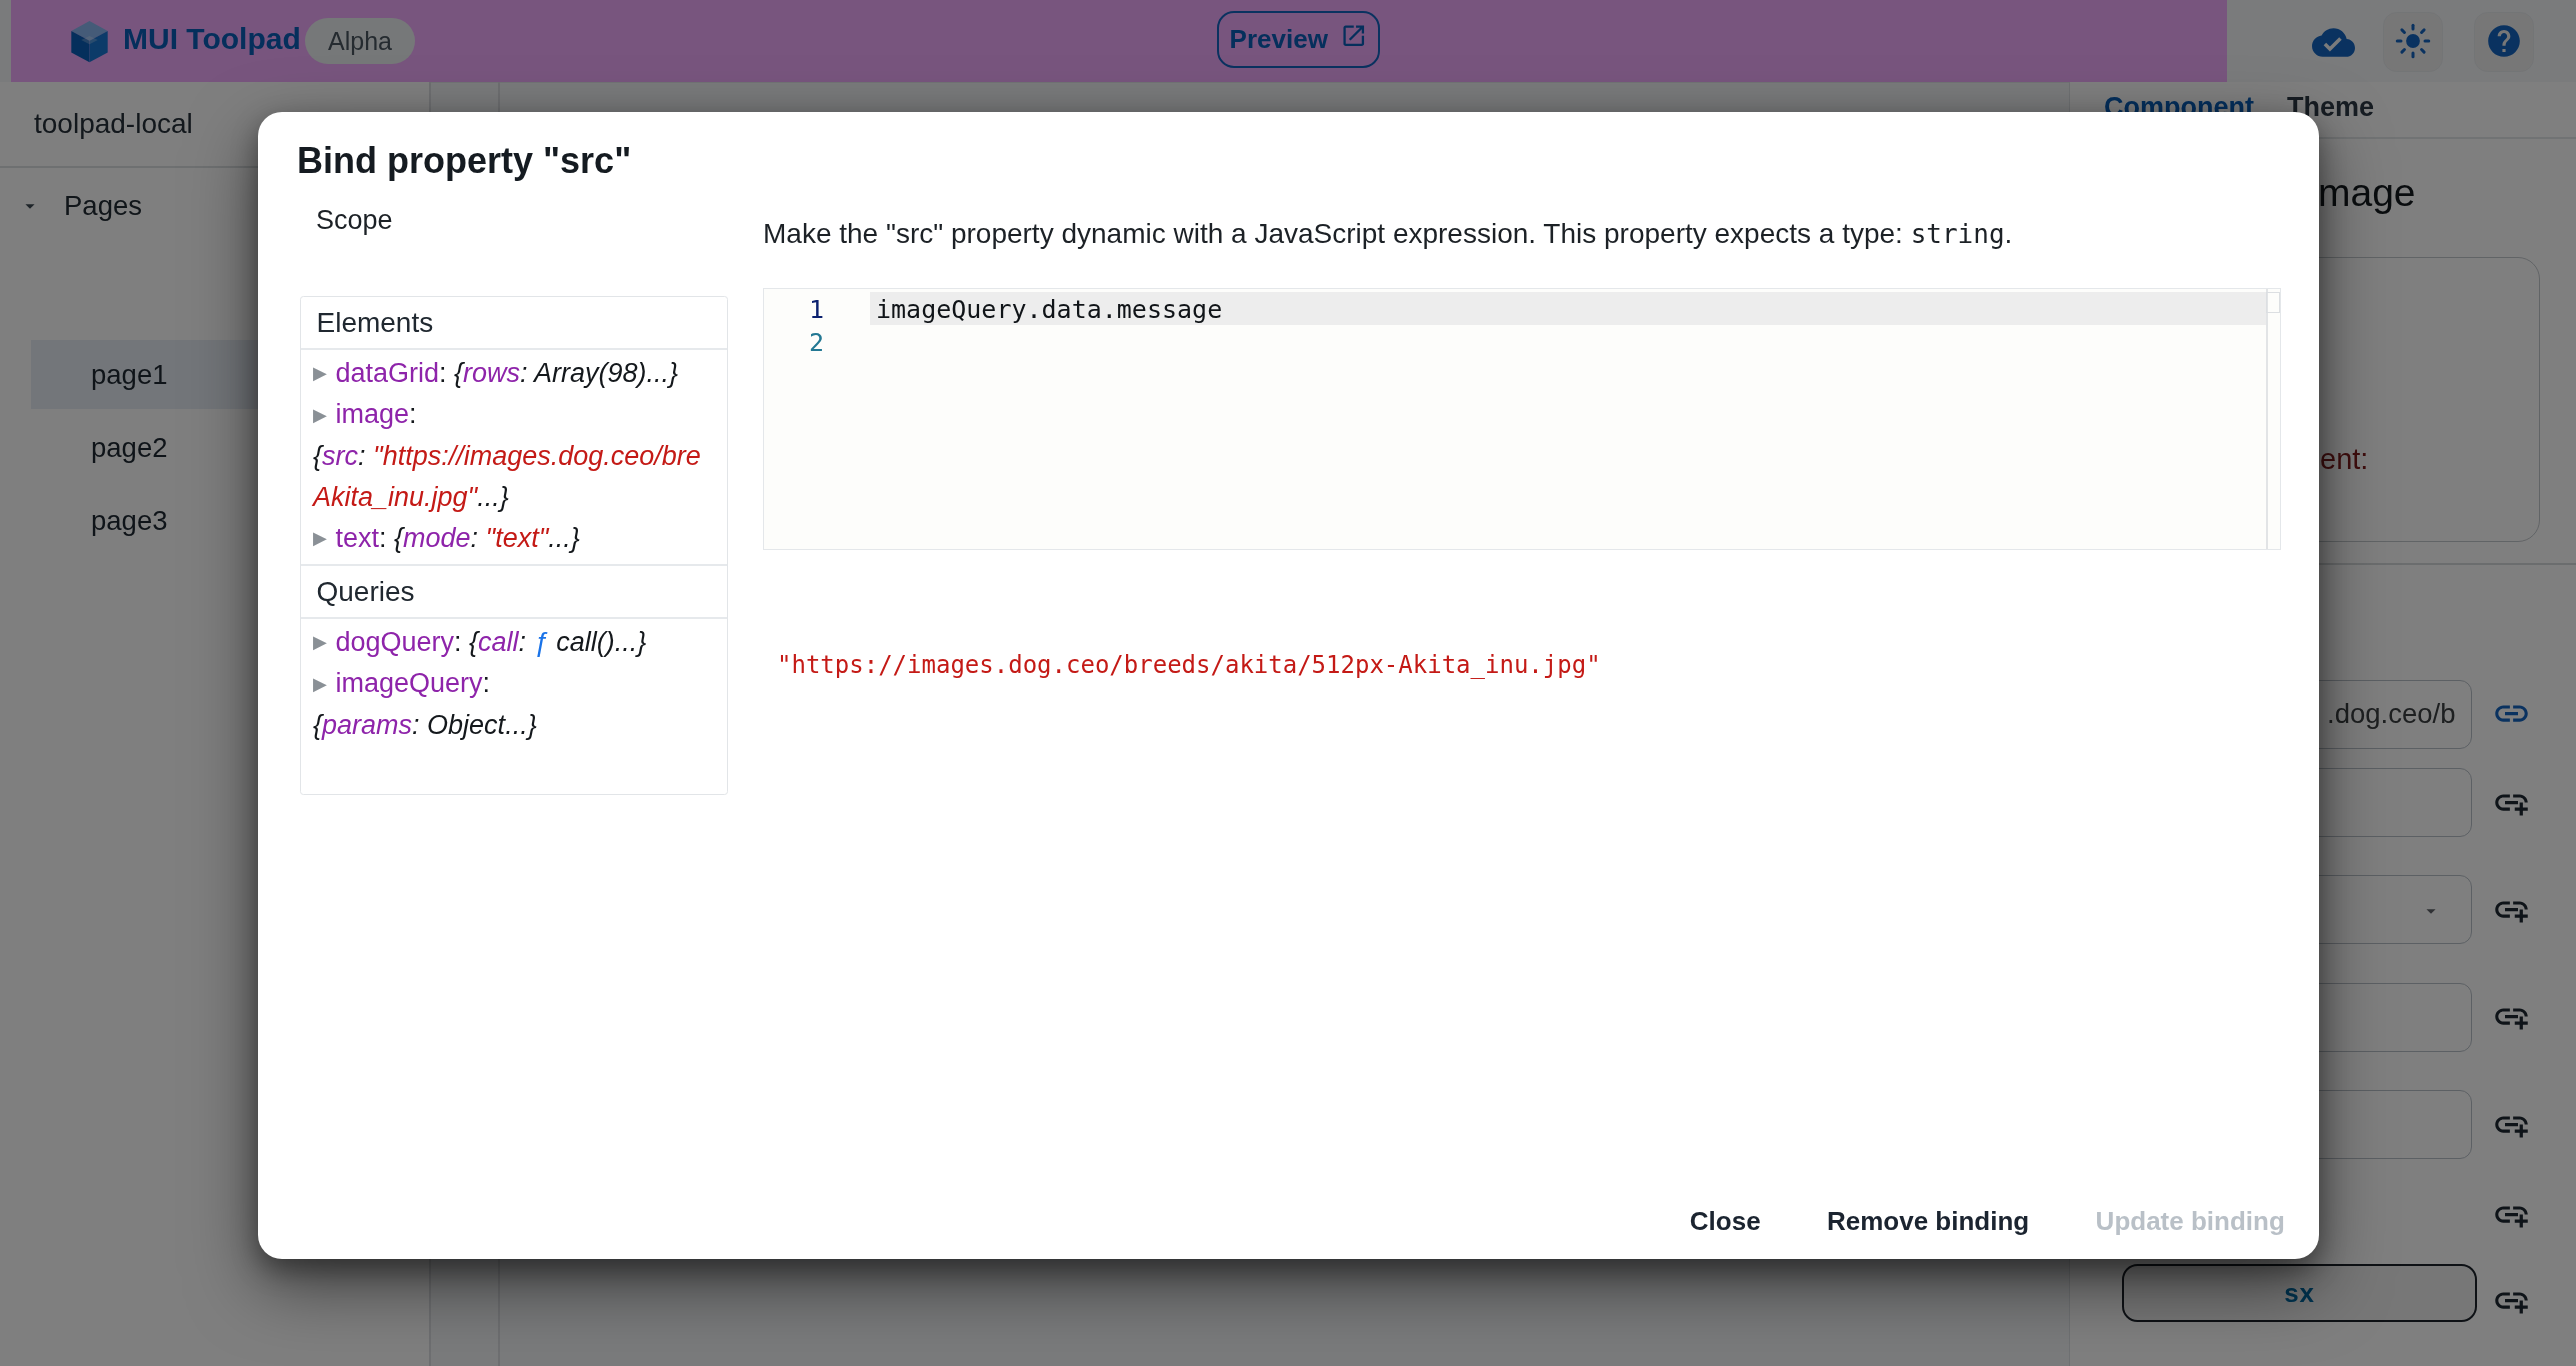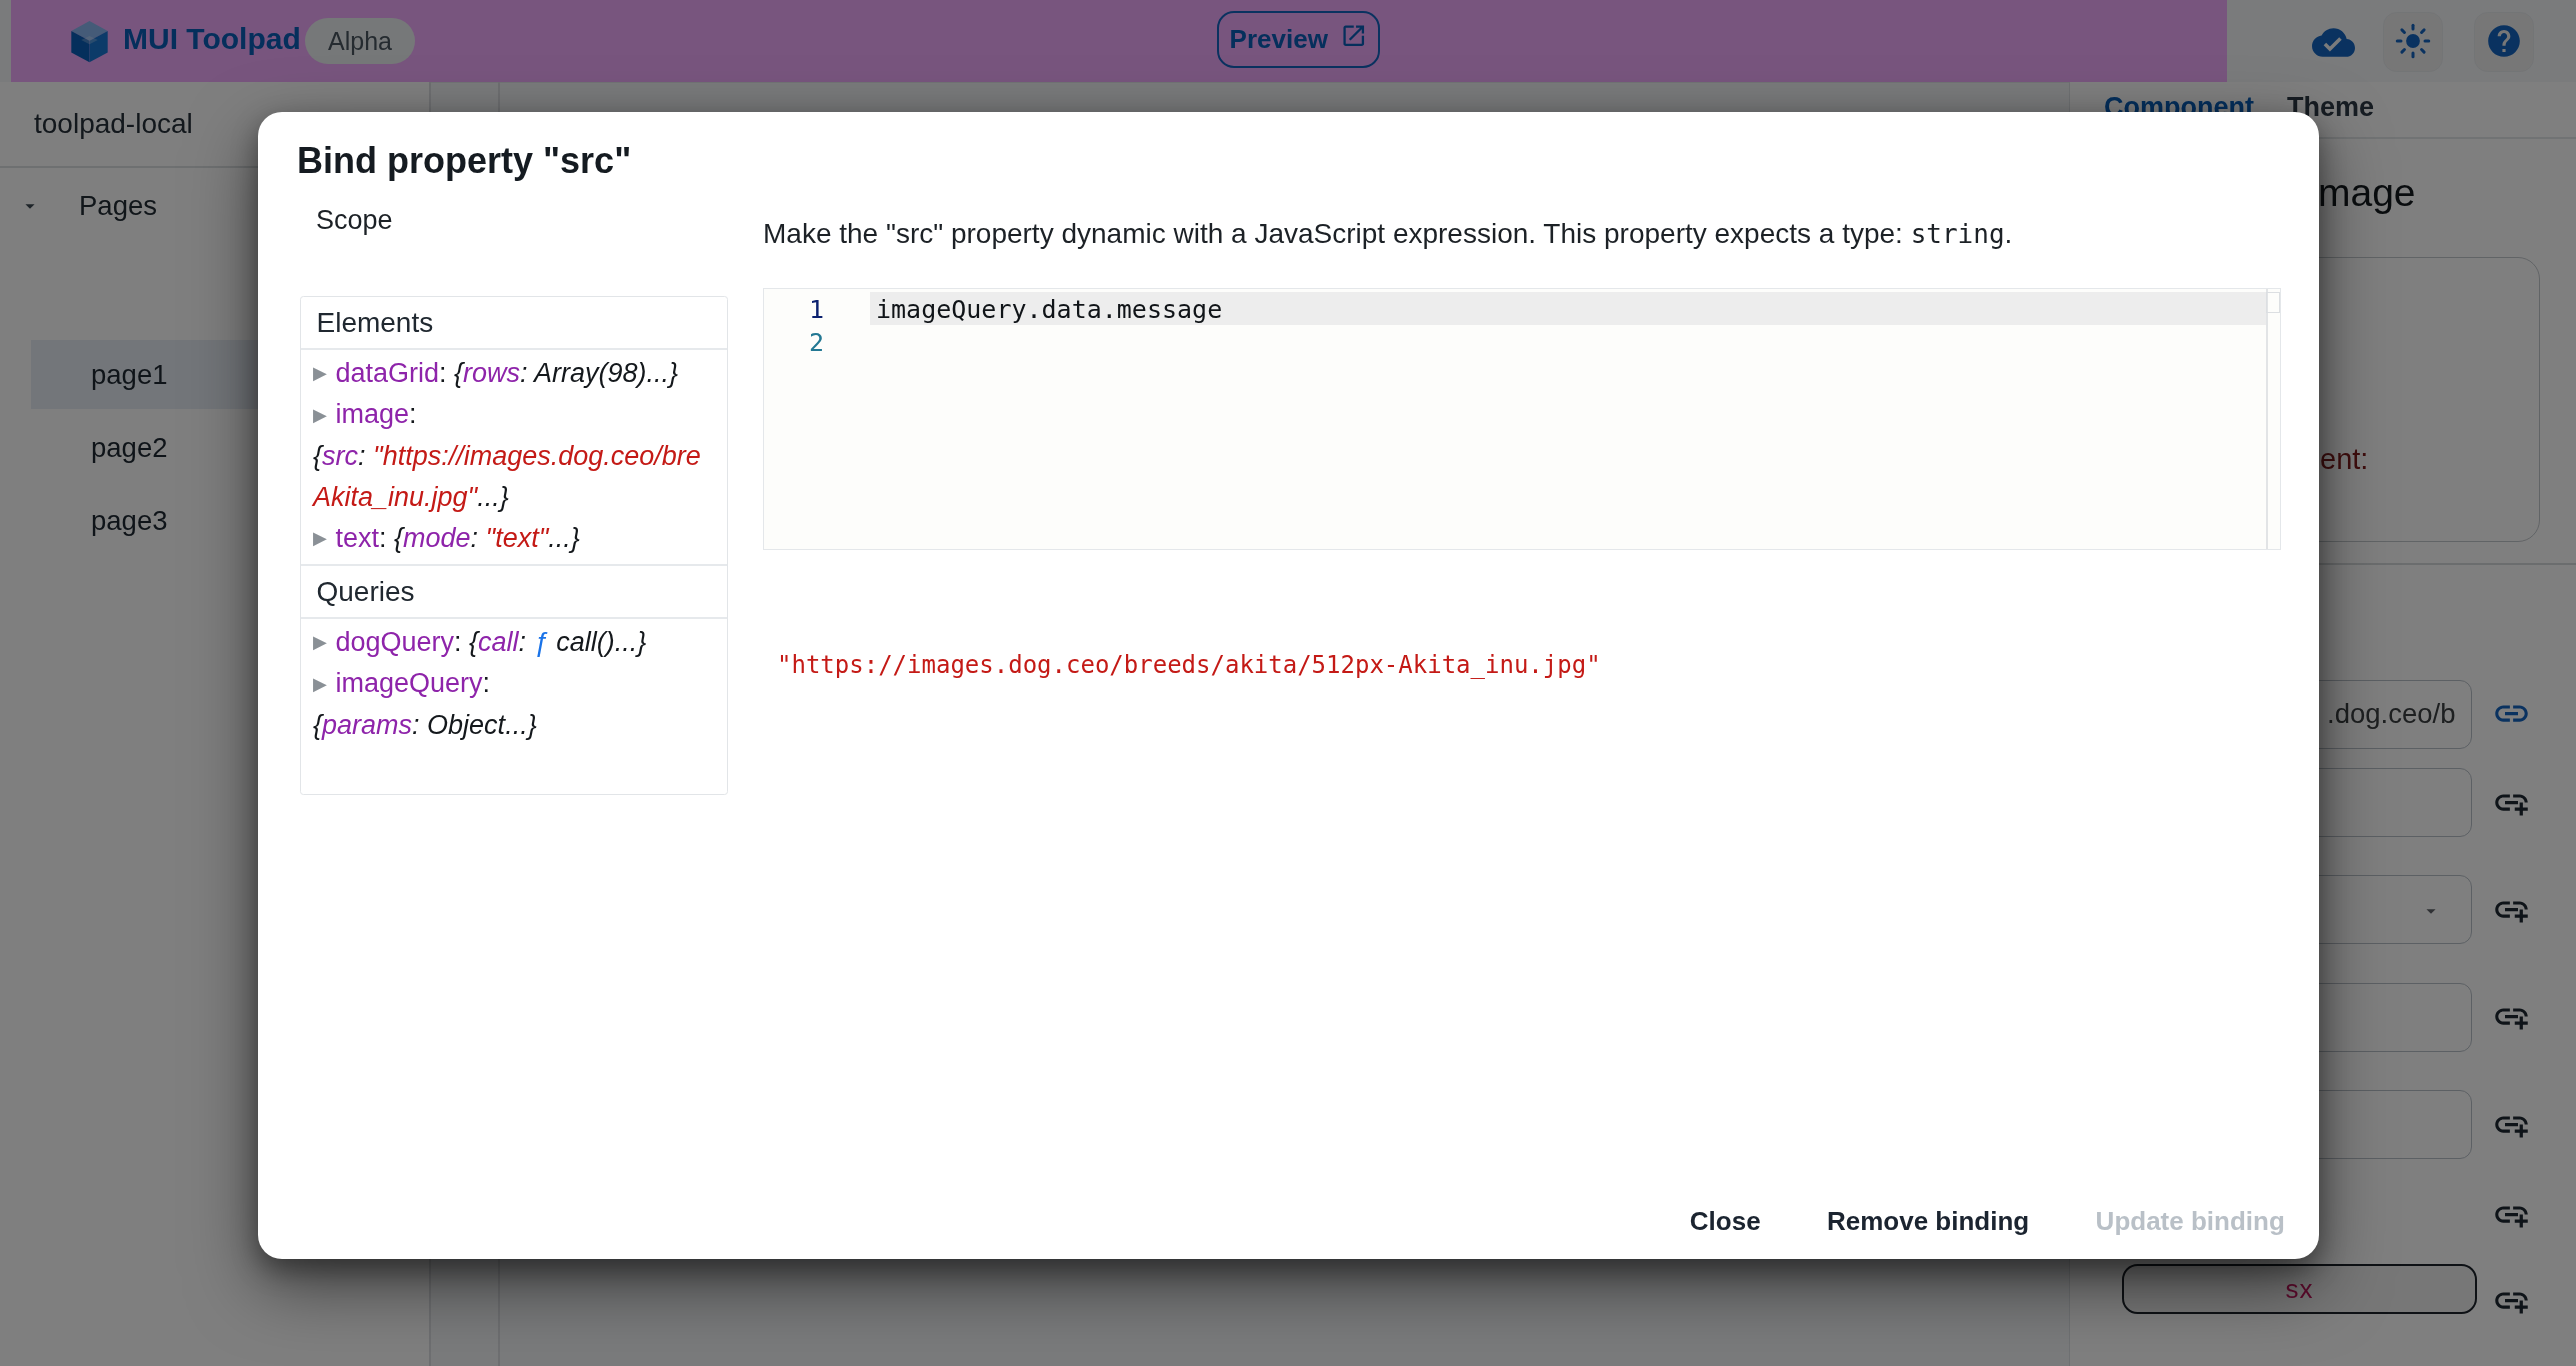--- a/index.html
+++ b/index.html
@@ -22,21 +22,21 @@
            display:flex;align-items:center;justify-content:center;color:#1565c0;box-sizing:border-box;}
   .iconbtn.sun{left:2372px;}
   .iconbtn.help{left:2463px;}
 
   
   .sidebar{position:absolute;left:0;top:82px;width:429px;height:1285px;background:#ffffff;z-index:1;}
   .project-name{position:absolute;left:34px;top:26px;font-size:28px;color:#27313a;}
   .sb-divider{position:absolute;left:0;top:84px;width:429px;height:1.7px;background:#dde0e3;}
   .pages-row{position:absolute;left:0;top:101px;width:429px;height:48px;}
   .pages-caret{position:absolute;left:19px;top:12px;width:22px;height:22px;color:#3c4852;}
-  .pages-label{position:absolute;left:79px;top:6.9px;font-size:27.5px;color:#222c35;}
+  .pages-label{position:absolute;left:64px;top:6.9px;font-size:27.5px;color:#222c35;}
   .page-item{position:absolute;left:31px;width:398px;height:69px;font-size:27.5px;color:#1f2933;
              display:flex;align-items:center;padding-left:60px;box-sizing:border-box;}
   .page-item.selected{background:#e7edf4;}
   .vline{position:absolute;top:82px;height:1285px;width:1.7px;background:#dcdfe2;z-index:1;}
 
   
   .inspector{position:absolute;left:2069px;top:82px;width:507px;height:1285px;background:#ffffff;
              border-left:1.7px solid #dfe3e6;z-index:1;box-sizing:border-box;}
   .tab{position:absolute;top:10.3px;font-size:27px;font-weight:700;}
   .tab.component{left:34px;color:#0b5fb8;}
@@ -47,23 +47,23 @@
   .insp-bigbox{position:absolute;left:125px;top:175px;width:345px;height:285px;border:1.7px solid #c3c8cd;
                border-radius:22px;box-sizing:border-box;}
   .insp-partial{position:absolute;left:250px;top:361px;font-size:29px;color:#7f1d1d;}
   .insp-div2{position:absolute;left:0;top:481px;width:507px;height:1.7px;background:#d6dadd;}
   .field{position:absolute;left:52px;width:350px;height:69px;border:1.7px solid #b9c1c9;border-radius:12px;
          box-sizing:border-box;}
   .field .val{position:absolute;right:15.5px;top:17px;font-size:27.5px;color:#3c4043;}
   .sel-caret{position:absolute;right:29px;top:24px;width:22px;height:22px;color:#5f6368;}
   .bind-ic{position:absolute;left:422px;width:39px;height:39px;color:#1f2933;}
   .bind-ic.bound{color:#1565c0;}
-  .sx-btn{position:absolute;left:52px;top:1182px;width:355px;height:50px;border:2.6px solid #1c232b;
+  .sx-btn{position:absolute;left:52px;top:1182px;width:355px;height:58px;border:2.6px solid #1c232b;
           border-radius:15.5px;display:flex;align-items:center;justify-content:center;
-          font-size:26px;font-weight:400;letter-spacing:0.9px;color:#be185d;box-sizing:border-box;}
+          font-size:26px;font-weight:700;letter-spacing:0.9px;color:#0369a1;box-sizing:border-box;}
 
   
   .backdrop{position:absolute;inset:0;background:rgba(0,0,0,0.5);z-index:5;}
   .dialog{position:absolute;left:258px;top:112px;width:2061px;height:1147px;background:#ffffff;
           border-radius:24px;z-index:10;box-shadow:0 26px 69px rgba(0,0,0,.5),0 10.3px 26px rgba(0,0,0,.35);}
   .dlg-title{position:absolute;left:39px;top:27.5px;font-size:36px;font-weight:600;color:#151b21;}
   .scope-label{position:absolute;left:58px;top:93px;font-size:27px;font-weight:500;color:#1c2126;}
   .scope-box{position:absolute;left:42px;top:184px;width:428px;height:499px;border:1.7px solid #e2e5e8;
              border-radius:3.4px;box-sizing:border-box;overflow:hidden;}
   .scope-header{padding:10.3px 15.5px 8.6px 15.5px;font-size:28px;color:#202830;}

